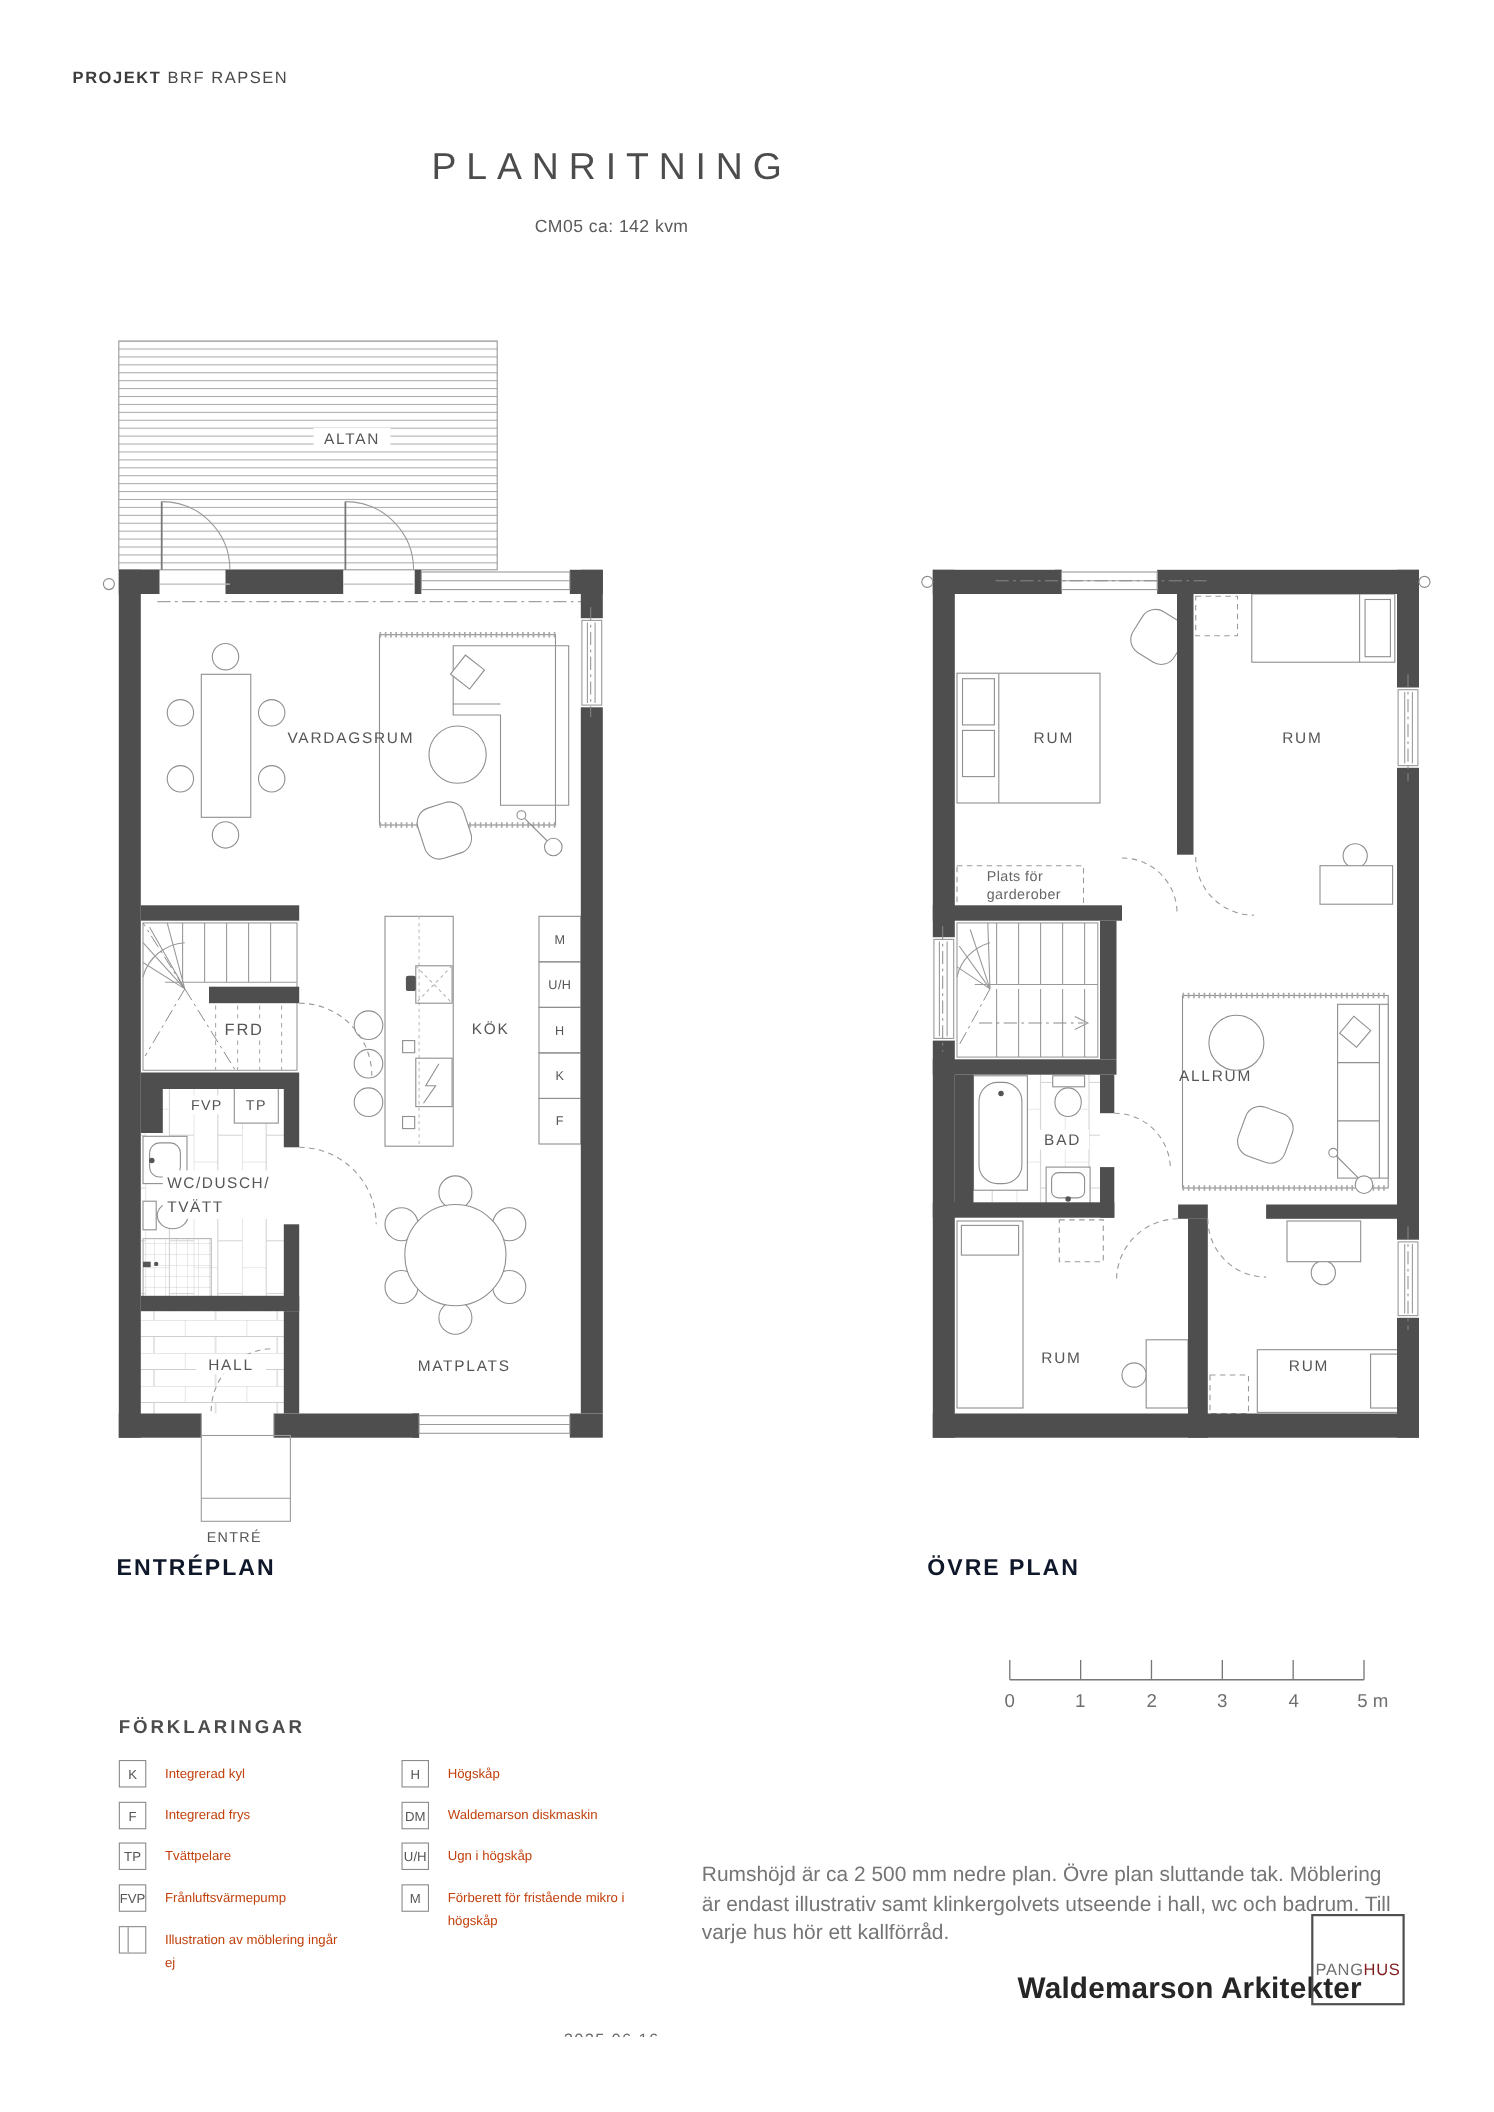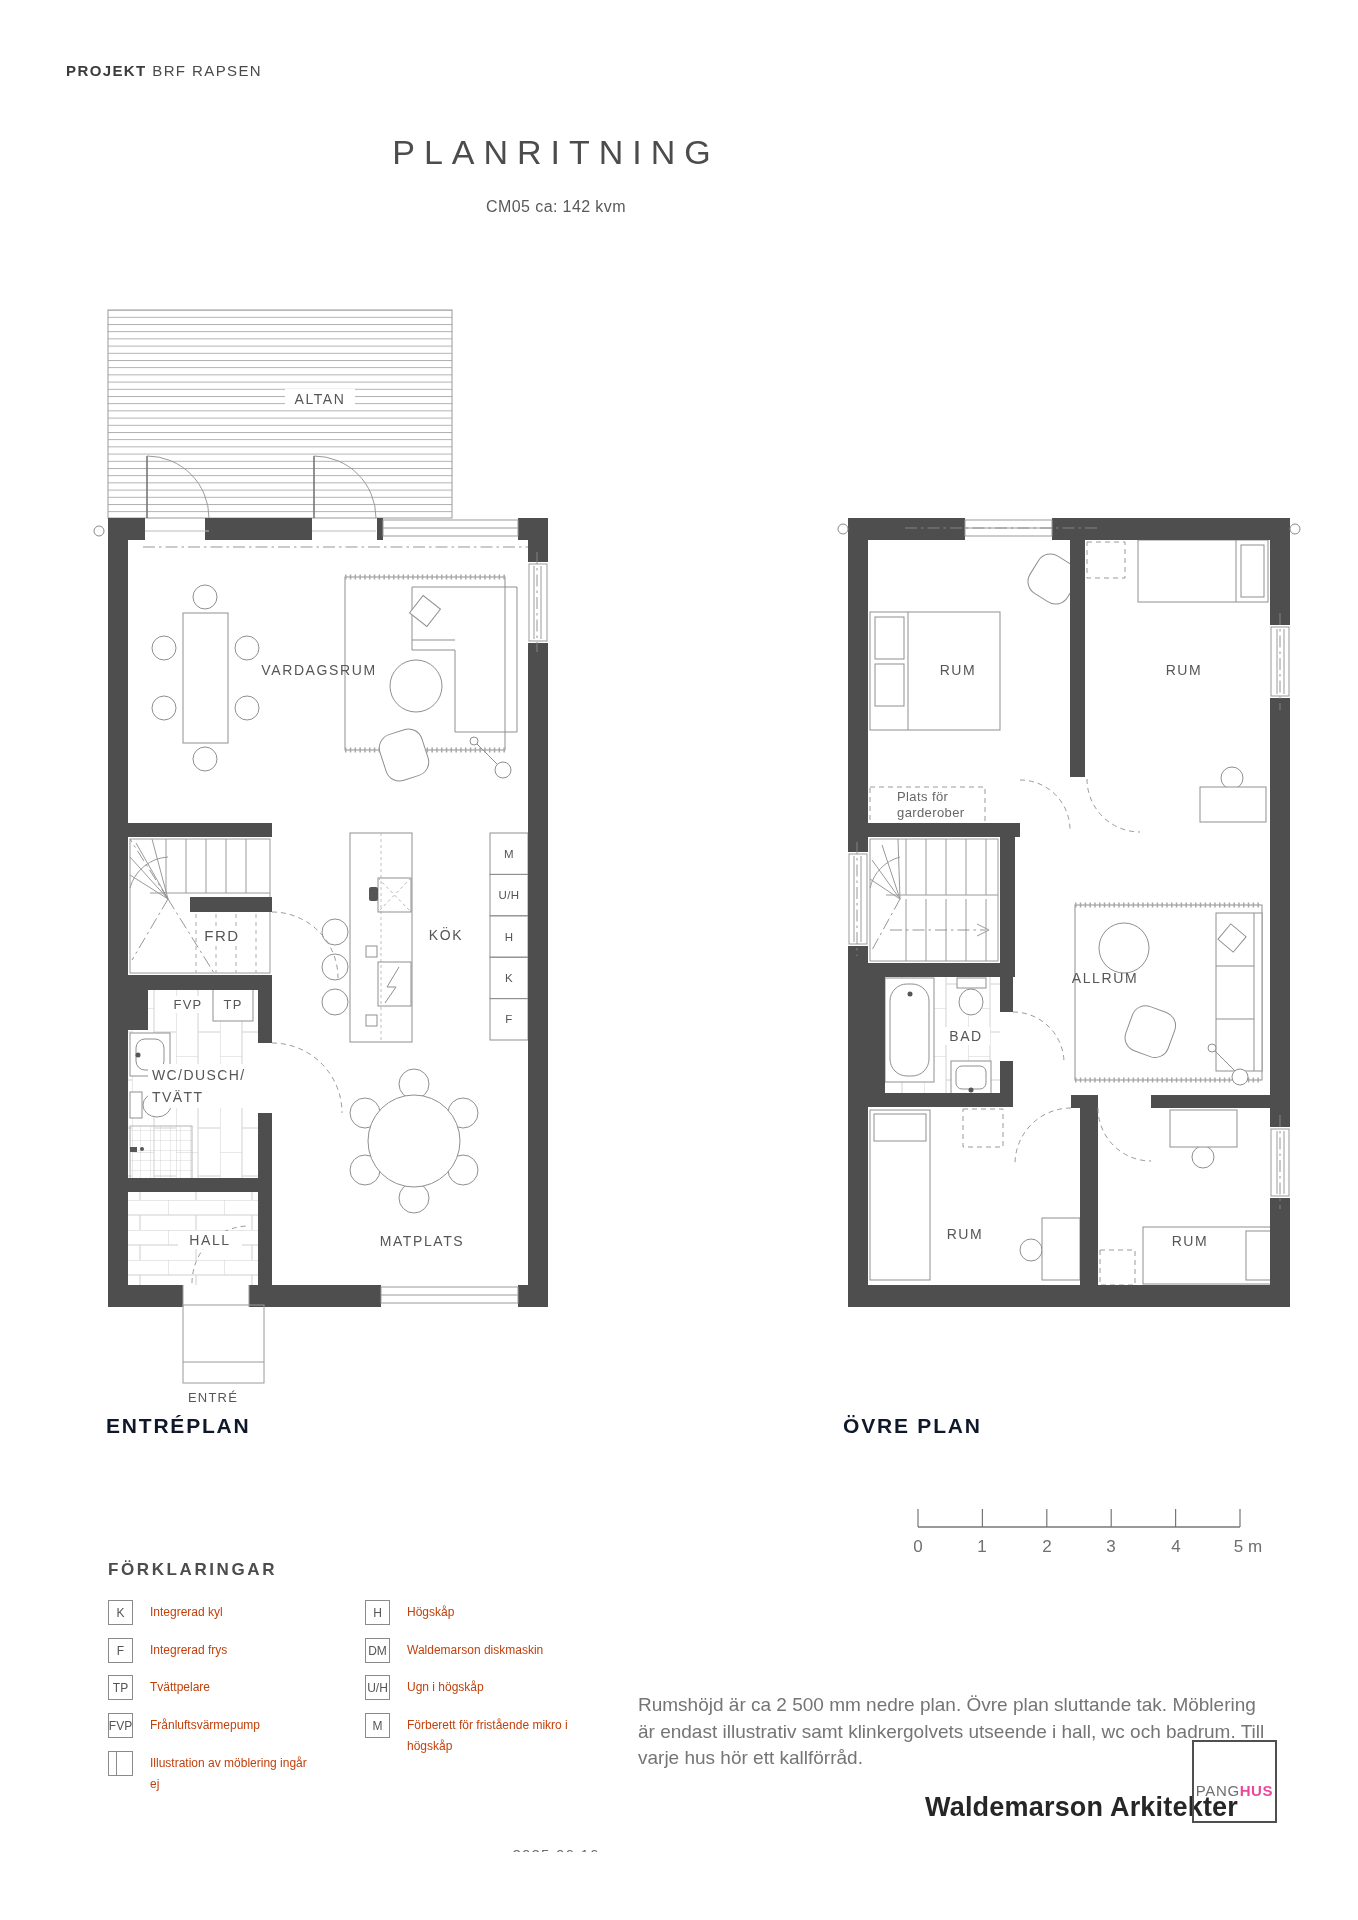--- a/index.html
+++ b/index.html
@@ -16,21 +16,21 @@
   .legitem{position:absolute;display:flex;gap:17px;align-items:flex-start}
   .legkey{width:25px;height:25px;border:1.5px solid #8a8a8a;box-sizing:border-box;flex:none;
           display:flex;align-items:center;justify-content:center;font-size:12px;color:#555;background:#fff}
   .legkey.illu{position:relative}
   .legkey.illu::after{content:"";position:absolute;left:7px;top:0;bottom:0;border-left:1px solid #8a8a8a}
   .leglab{font-size:12px;color:#c2410c;line-height:21px;padding-top:2px}
   .note{position:absolute;left:638px;width:630px;font-size:19px;line-height:26.5px;color:#757575}
   .arch{position:absolute;left:925px;top:1792px;font-size:27px;font-weight:700;color:#262626;letter-spacing:.2px;white-space:nowrap}
   .logo{position:absolute;left:1192px;top:1740px;width:85px;height:83px;border:2px solid #4f4f4f;box-sizing:border-box;
         display:flex;align-items:flex-end;justify-content:center;padding-bottom:22px;font-size:15px;letter-spacing:.6px;white-space:nowrap}
-  .logo .p{color:#6f6f6f}.logo .h{font-weight:700;color:#ec4899}
+  .logo .p{color:#6f6f6f}.logo .h{font-weight:400;color:#7f1d1d}
   .date{position:absolute;left:556px;top:1846px;transform:translateX(-50%);font-size:15px;color:#6a6a6a;letter-spacing:1.2px}
   svg{position:absolute}
   svg text{font-family:"Liberation Sans",sans-serif}
   .lbl{font-size:14px;letter-spacing:1.6px;fill:#565656;text-anchor:middle}
   .lblS{font-size:13px;letter-spacing:1.2px;fill:#565656;text-anchor:middle}
   .lblA{font-size:14px;letter-spacing:1.4px;fill:#565656}
   .plats{font-size:13px;letter-spacing:.4px;fill:#666}
   .cab{font-size:11.5px;letter-spacing:.4px;fill:#555;text-anchor:middle}
   .tick{font-size:17px;fill:#6f6f6f;text-anchor:middle}
   .wall{fill:#4e4e4e}

